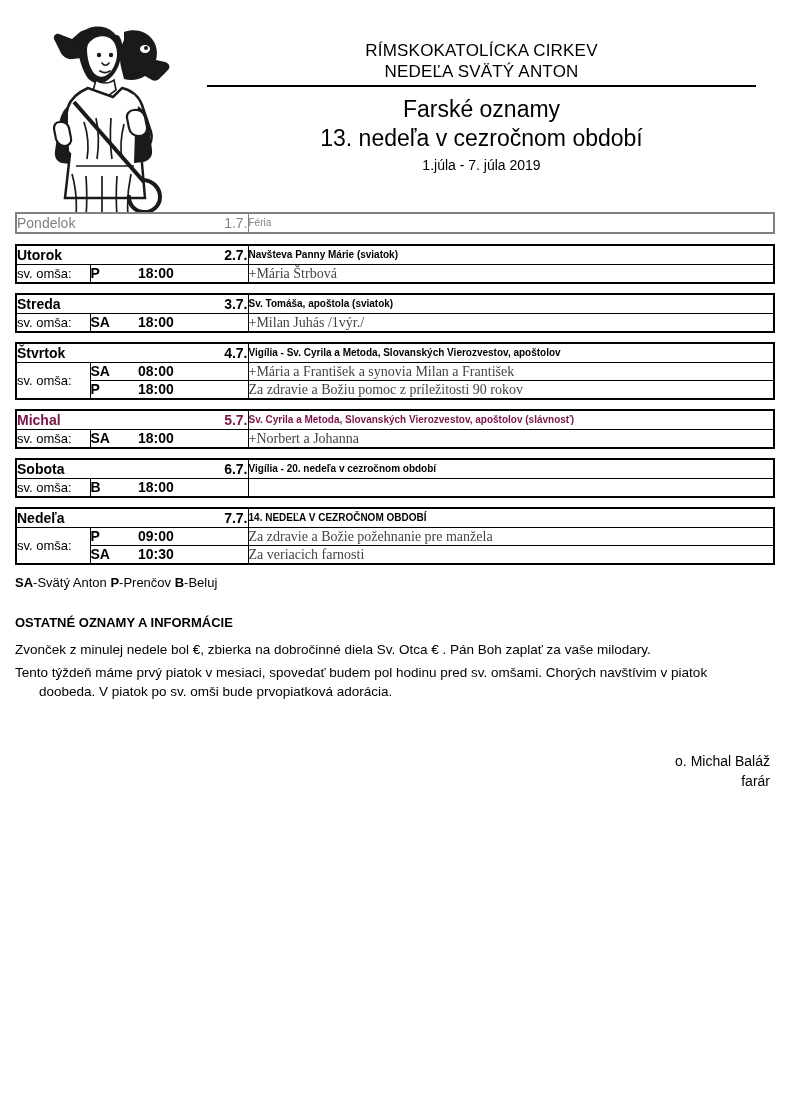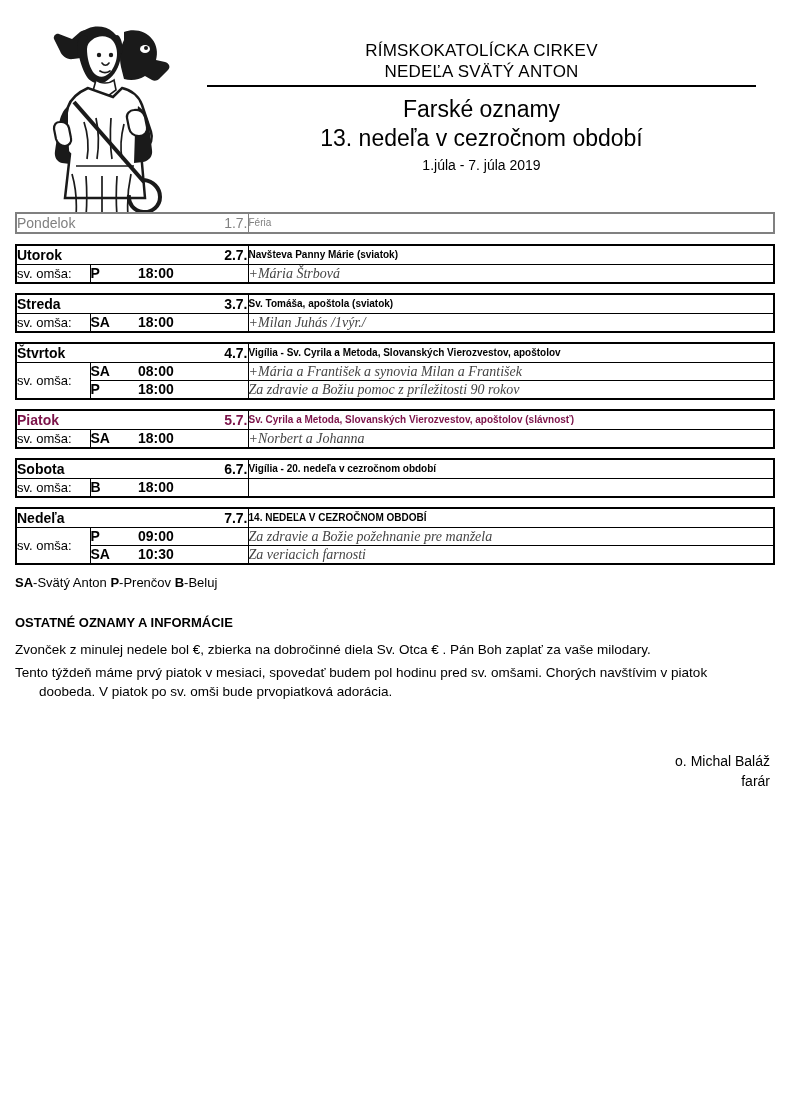--- a/index.html
+++ b/index.html
@@ -155,21 +155,20 @@
   .masstime {
     font-size: 14px;
     font-weight: bold;
     text-align: left;
     padding: 2px 7px 2px 0;
     line-height: 17px;
     border-right: 1.5px solid #000;
   }
   .massint {
     font-family: "Liberation Serif", serif;
-    font-style: italic;
     font-size: 14px;
     padding: 2px 4px 2px 6px;
     line-height: 17px;
     color: #444;
   }
   tr.sub > td.massplace,
   tr.sub > td.masstime,
   tr.sub > td.massint { border-top: 1.5px solid #000; }
 
   
@@ -369,21 +368,21 @@
       <div class="daygroup solemn">
         <table class="grp">
           <colgroup>
             <col class="c-label">
             <col class="c-place">
             <col class="c-time">
             <col class="c-desc">
           </colgroup>
           <tbody>
             <tr>
-              <td class="dayname" colspan="2">Piatok</td>
+              <td class="dayname" colspan="2">Michal</td>
               <td class="daydate">5.7.</td>
               <td class="dayfeast">Sv. Cyrila a Metoda, Slovanských Vierozvestov, apoštolov (slávnosť)</td>
             </tr>
             <tr class="massrow">
               <td class="masslabel" rowspan="1">sv. omša:</td>
               <td class="massplace">SA</td>
               <td class="masstime">18:00</td>
               <td class="massint">+Norbert a Johanna</td>
             </tr>
           </tbody>

